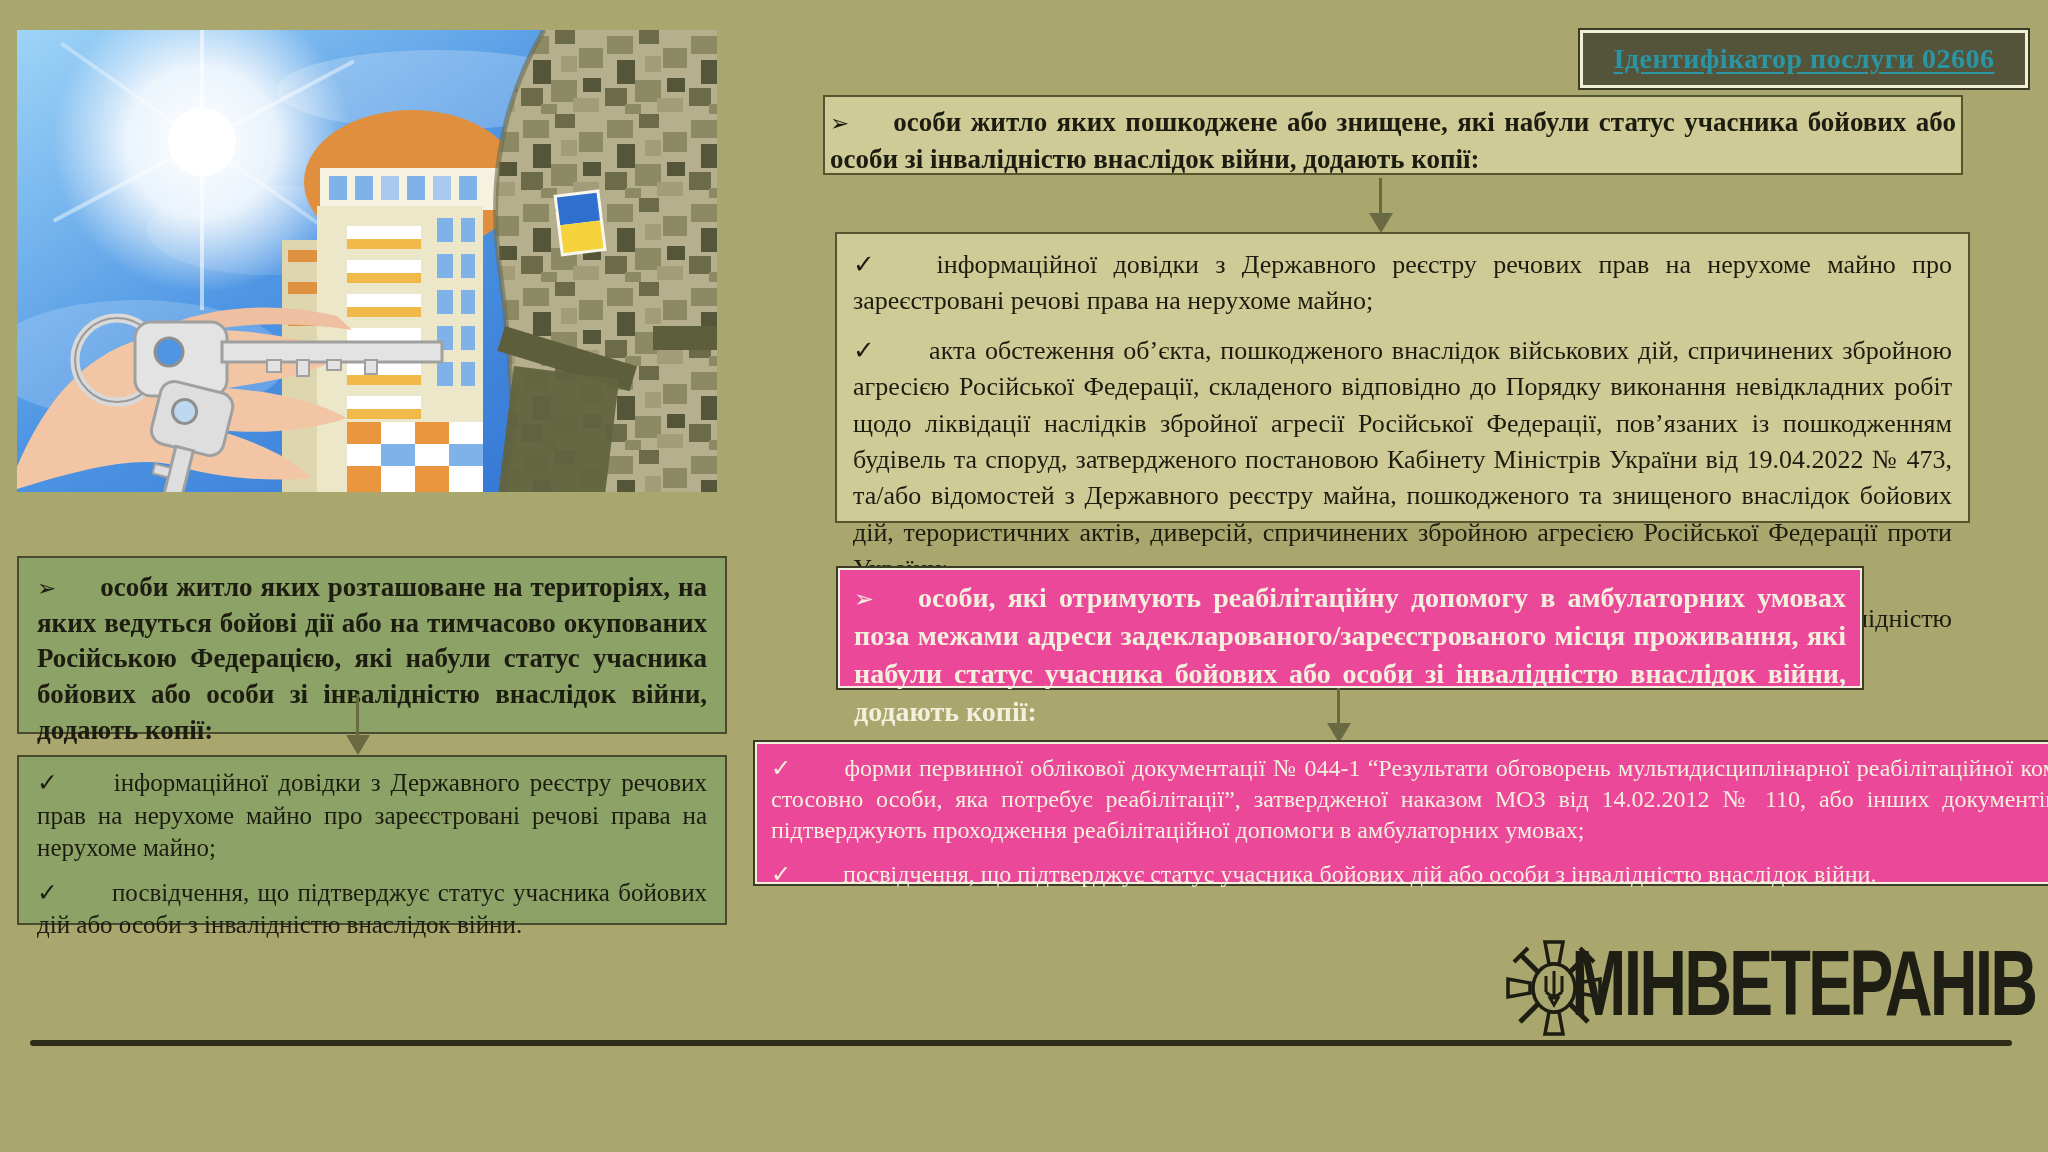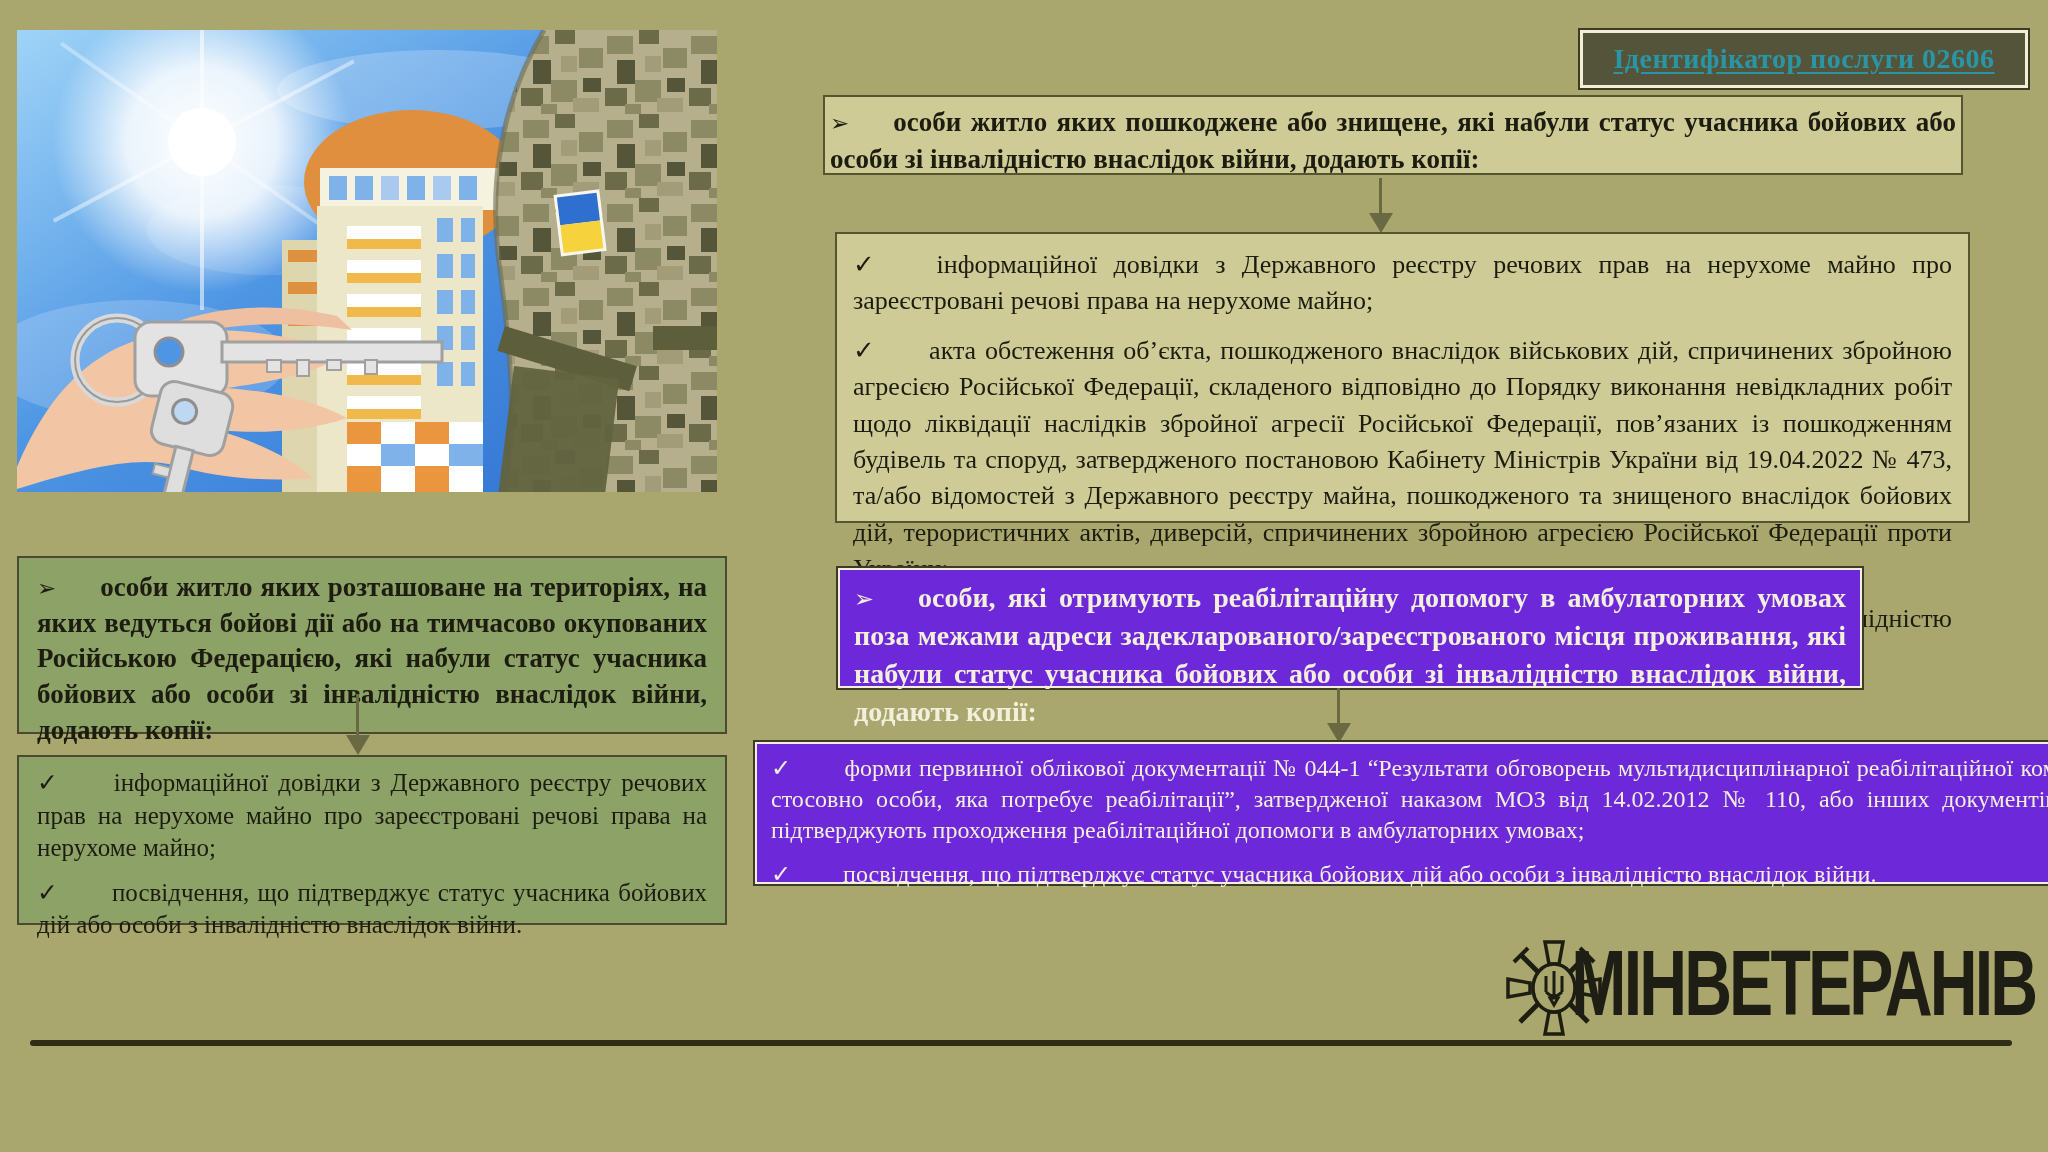--- a/index.html
+++ b/index.html
@@ -22,21 +22,21 @@
   }
 
   
   .photo{left:17px;top:30px;width:700px;height:462px;}
   .photo svg{display:block;width:100%;height:100%;}
 
   
   .box{padding:8px 16px;text-align:justify;}
   .green{background:#8da267;border:2px solid #4a4a30;}
   .beige{background:#cfcb96;border:2px solid#55552f;}
-  .dark{background:#6d28d9;border:2px solid #f2efdc;box-shadow:0 0 0 2px #3c3c26;color:#f2efdc;}
+  .dark{background:#ec4899;border:2px solid #f2efdc;box-shadow:0 0 0 2px #3c3c26;color:#f2efdc;}
   .bold{font-weight:bold;}
 
   .left-header{left:17px;top:514px;width:710px;height:178px;font-size:27px;line-height:1.32;padding:12px 18px;margin-top:42px;}
   .left-list{left:17px;top:755px;width:710px;height:170px;font-size:25px;line-height:1.3;padding:10px 18px;}
 
   .right-header1{left:823px;top:95px;width:1140px;height:80px;font-size:27px;line-height:1.38;padding:7px 5px;}
   .right-list1{left:835px;top:232px;width:1135px;height:291px;font-size:26px;line-height:1.4;padding:12px 16px;}
   .right-header2{left:838px;top:568px;width:1024px;height:120px;font-size:28px;line-height:1.36;padding:9px 14px;}
   .right-list2{left:755px;top:742px;width:1367px;height:142px;font-size:24px;line-height:1.3;padding:9px 14px;}
 

